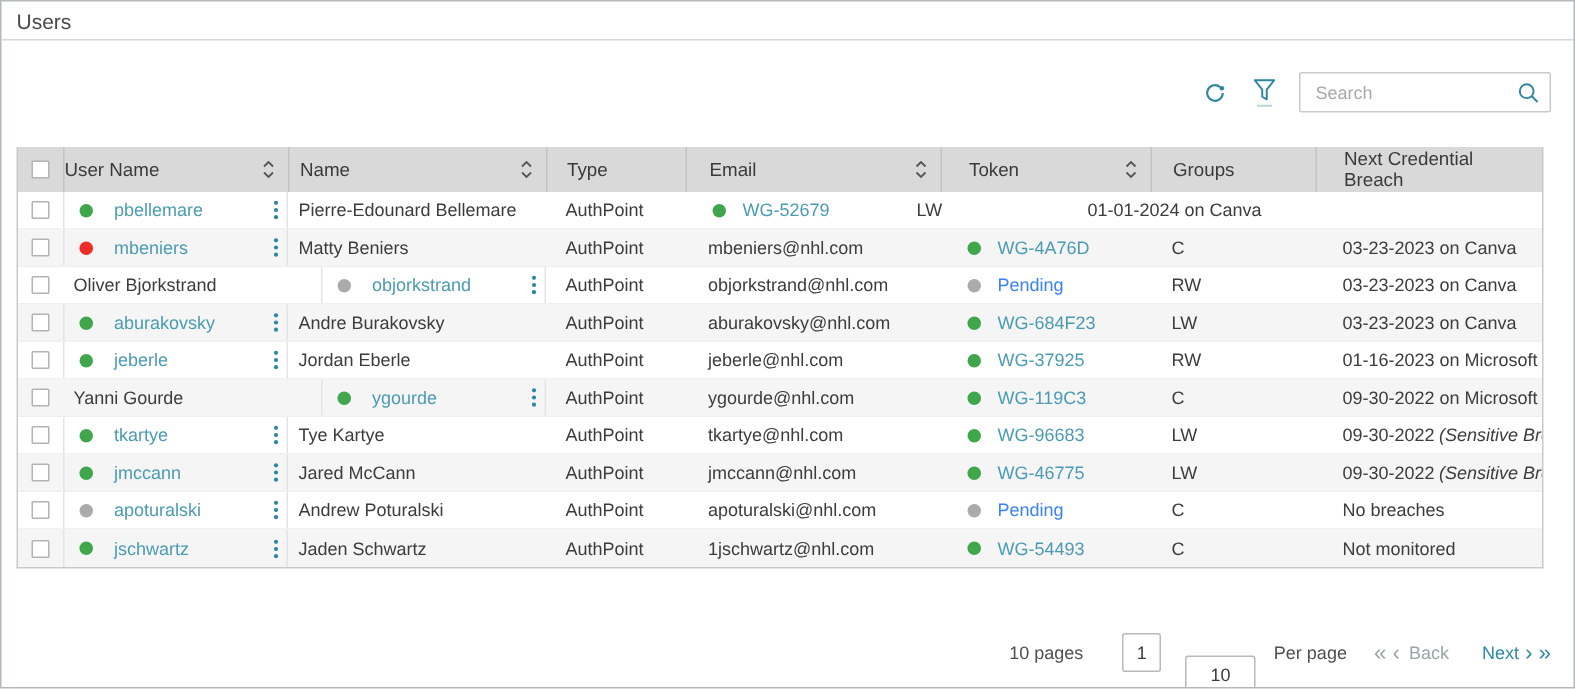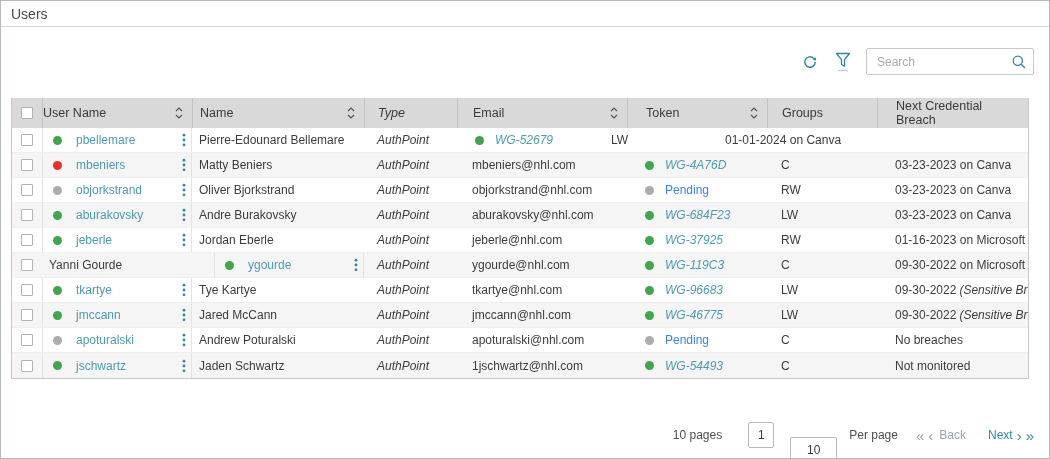--- a/index.html
+++ b/index.html
@@ -41,42 +41,42 @@
   }
   .th:first-child { border-left:none; justify-content:center; padding:0; }
   .trow { display:flex; height:25px; align-items:center; font-size:12px; border-bottom:1px solid #efefef; }
   .trow:nth-child(even) { background:#f5f5f5; }
   .trow:last-child { border-bottom:none; }
   .td { display:flex; align-items:center; height:100%; padding-left:12px; overflow:hidden; white-space:nowrap; }
 
   .col-check  { width:30px;  justify-content:center; padding:0; }
   .col-user   { width:150px; padding-left:0; }
   .col-name   { width:172px; padding-left:7px; }
-  .col-type   { width:93px;  padding-left:13px;font-style:italic; }
+  .col-type   { width:93px;  padding-left:13px; }
   .col-email  { width:170px; padding-left:15px; }
   .col-token  { width:140px; padding-left:18px; }
   .col-groups { width:110px; padding-left:14px; }
   .col-breach { flex:1;      padding-left:18px; }
 
   .trow .col-user { border-left:1px solid #e3e3e3; border-right:1px solid #e3e3e3; justify-content:flex-start; }
 
   .checkbox {
     width:12px; height:12px; border:1px solid #b3b3b3; border-radius:1px; background:#fff;
     appearance:none; -webkit-appearance:none; cursor:pointer;
   }
   .dot { width:9px; height:9px; border-radius:50%; flex:none; }
   .dot.green { background:#3fa64b; }
   .dot.red   { background:#ee2e24; }
   .dot.gray  { background:#ababab; }
   .user-link, .token-link { color:#4b9cb2; text-decoration:none; cursor:pointer; }
   .user-cell-dot { margin-left:10px; }
   .user-cell-link { margin-left:14px; flex:1; }
   .kebab { margin-right:5px; cursor:pointer; display:flex; align-items:center; }
   .token-text-pending { color:#3b82f6; margin-left:11px; }
-  .token-link { margin-left:11px;font-style:italic; }
+  .token-link { margin-left:11px; }
   .breach-note { font-style:italic; margin-left:3px; }
   .sort-icon { display:flex; flex-direction:column; gap:2px; cursor:pointer; }
 
   
   .pagination {
     display:flex; align-items:center; justify-content:flex-end;
     margin:28px 15px 0 0; font-size:12px; color:#4f4f4f;
   }
   .pg-input {
     height:26px; border:1px solid #b9b9b9; border-radius:2px; text-align:center;
@@ -233,32 +233,32 @@
         </div>
         <div class="td col-groups">C</div>
         <div class="td col-breach">
           <span>03-23-2023 on Canva</span>
         </div>
       </div>
       <div class="trow">
         <div class="td col-check">
           <input type="checkbox" class="checkbox" style="">
         </div>
+        <div class="td col-name">Oliver Bjorkstrand</div>
         <div class="td col-user">
           <div class="dot gray user-cell-dot"></div>
           <div class="user-link user-cell-link">objorkstrand</div>
           <div class="kebab">
             <svg width="4" height="14" viewBox="0 0 4 14">
               <circle cx="2" cy="2.2" r="1.4" fill="#2e86a0"></circle>
               <circle cx="2" cy="7" r="1.4" fill="#2e86a0"></circle>
               <circle cx="2" cy="11.8" r="1.4" fill="#2e86a0"></circle>
             </svg>
           </div>
         </div>
-        <div class="td col-name">Oliver Bjorkstrand</div>
         <div class="td col-type">AuthPoint</div>
         <div class="td col-email">objorkstrand@nhl.com</div>
         <div class="td col-token">
           <span class="dot gray"></span>
           <span class="token-text-pending">Pending</span>
         </div>
         <div class="td col-groups">RW</div>
         <div class="td col-breach">
           <span>03-23-2023 on Canva</span>
         </div>

